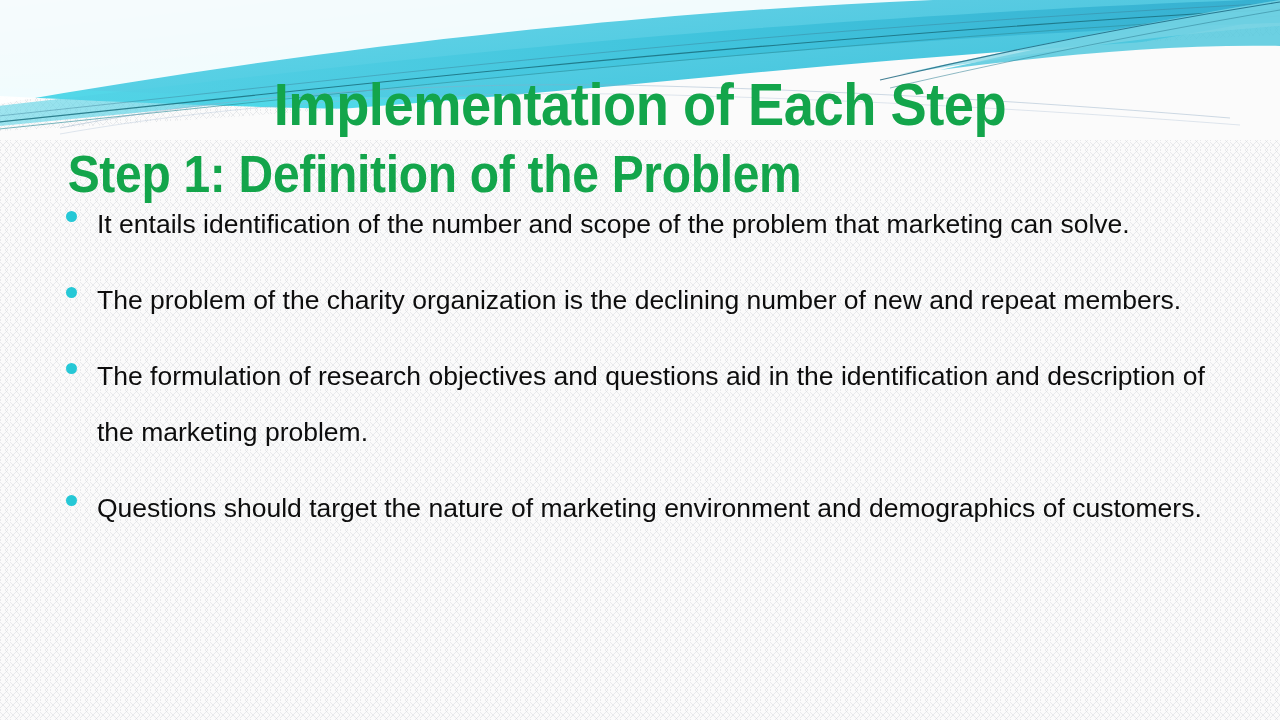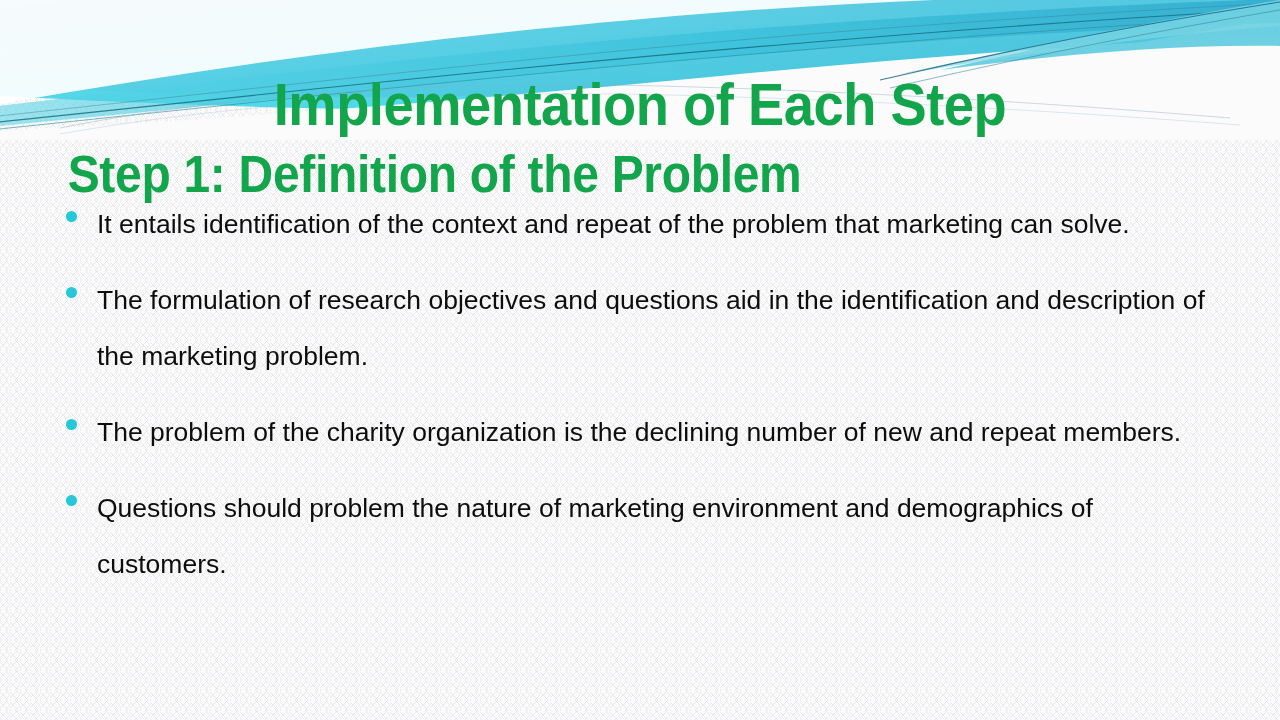--- a/index.html
+++ b/index.html
@@ -189,33 +189,33 @@
 
   <div id="title-block">
     <h1 class="slide-title">Implementation of Each Step</h1>
     <h2 class="slide-subtitle">Step 1: Definition of the Problem</h2>
   </div>
 
   <div id="body">
 
     <div class="bullet-row">
       <span class="bullet-marker"></span>
-      <span class="bullet-text">It entails identification of the context and repeat of the problem that marketing can solve.</span>
+      <span class="bullet-text">It entails identification of the number and scope of the problem that marketing can solve.</span>
+    </div>
+
+    <div class="bullet-row">
+      <span class="bullet-marker"></span>
+      <span class="bullet-text">The problem of the charity organization is the declining number of new and repeat members.</span>
     </div>
 
     <div class="bullet-row">
       <span class="bullet-marker"></span>
       <span class="bullet-text">The formulation of research objectives and questions aid in the identification and description of the marketing problem.</span>
     </div>
 
     <div class="bullet-row">
       <span class="bullet-marker"></span>
-      <span class="bullet-text">The problem of the charity organization is the declining number of new and repeat members.</span>
-    </div>
-
-    <div class="bullet-row">
-      <span class="bullet-marker"></span>
-      <span class="bullet-text">Questions should problem the nature of marketing environment and demographics of customers.</span>
+      <span class="bullet-text">Questions should target the nature of marketing environment and demographics of customers.</span>
     </div>
 
   </div>
 
 </div>
 
 </body></html>

